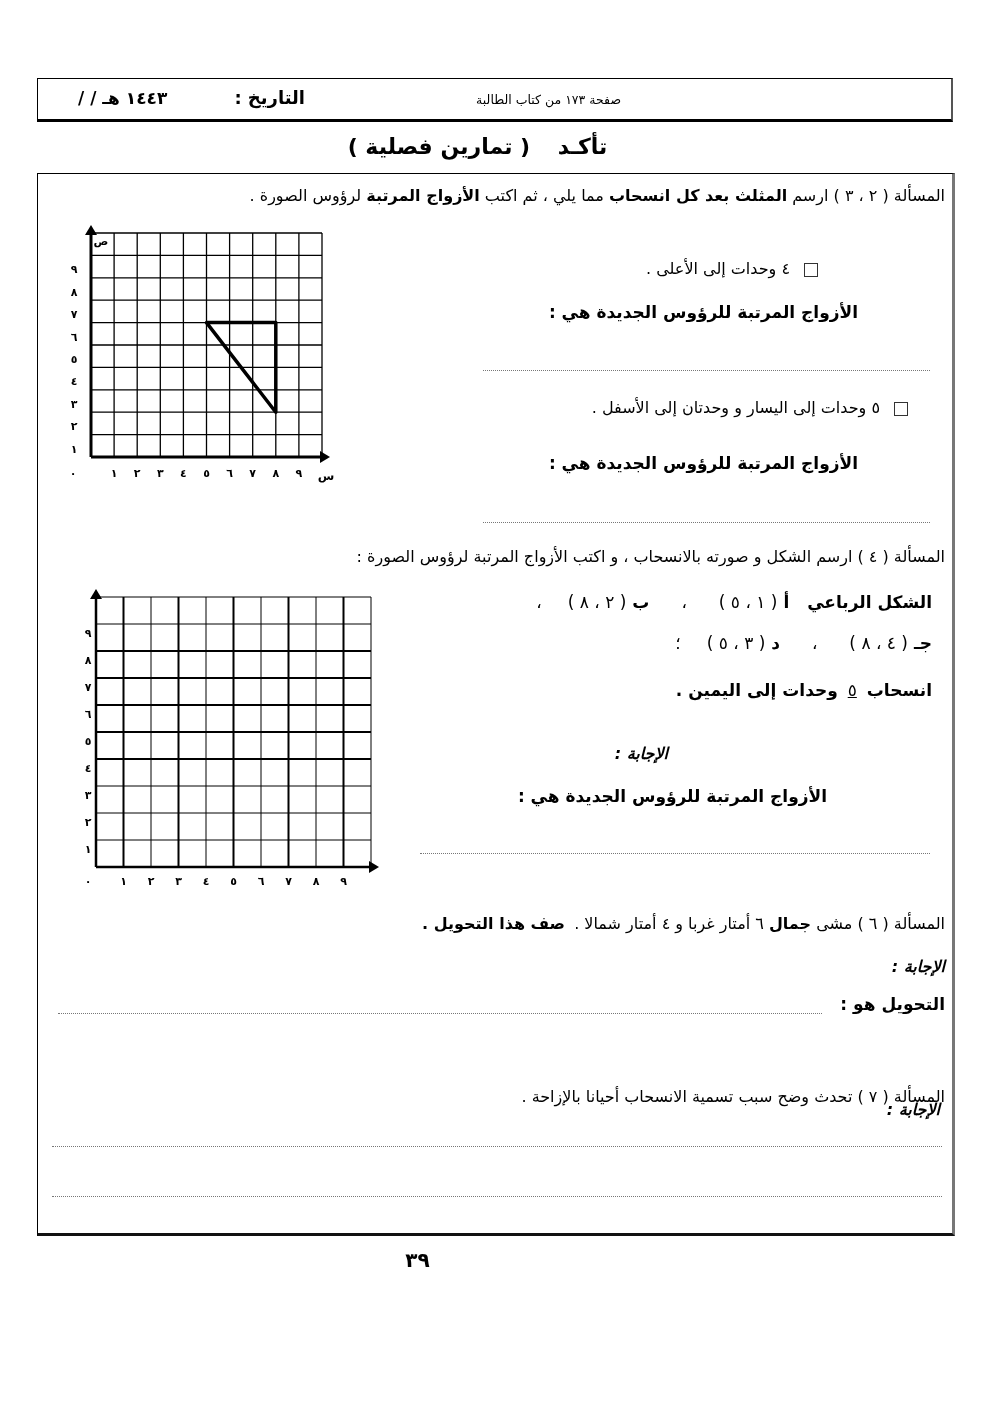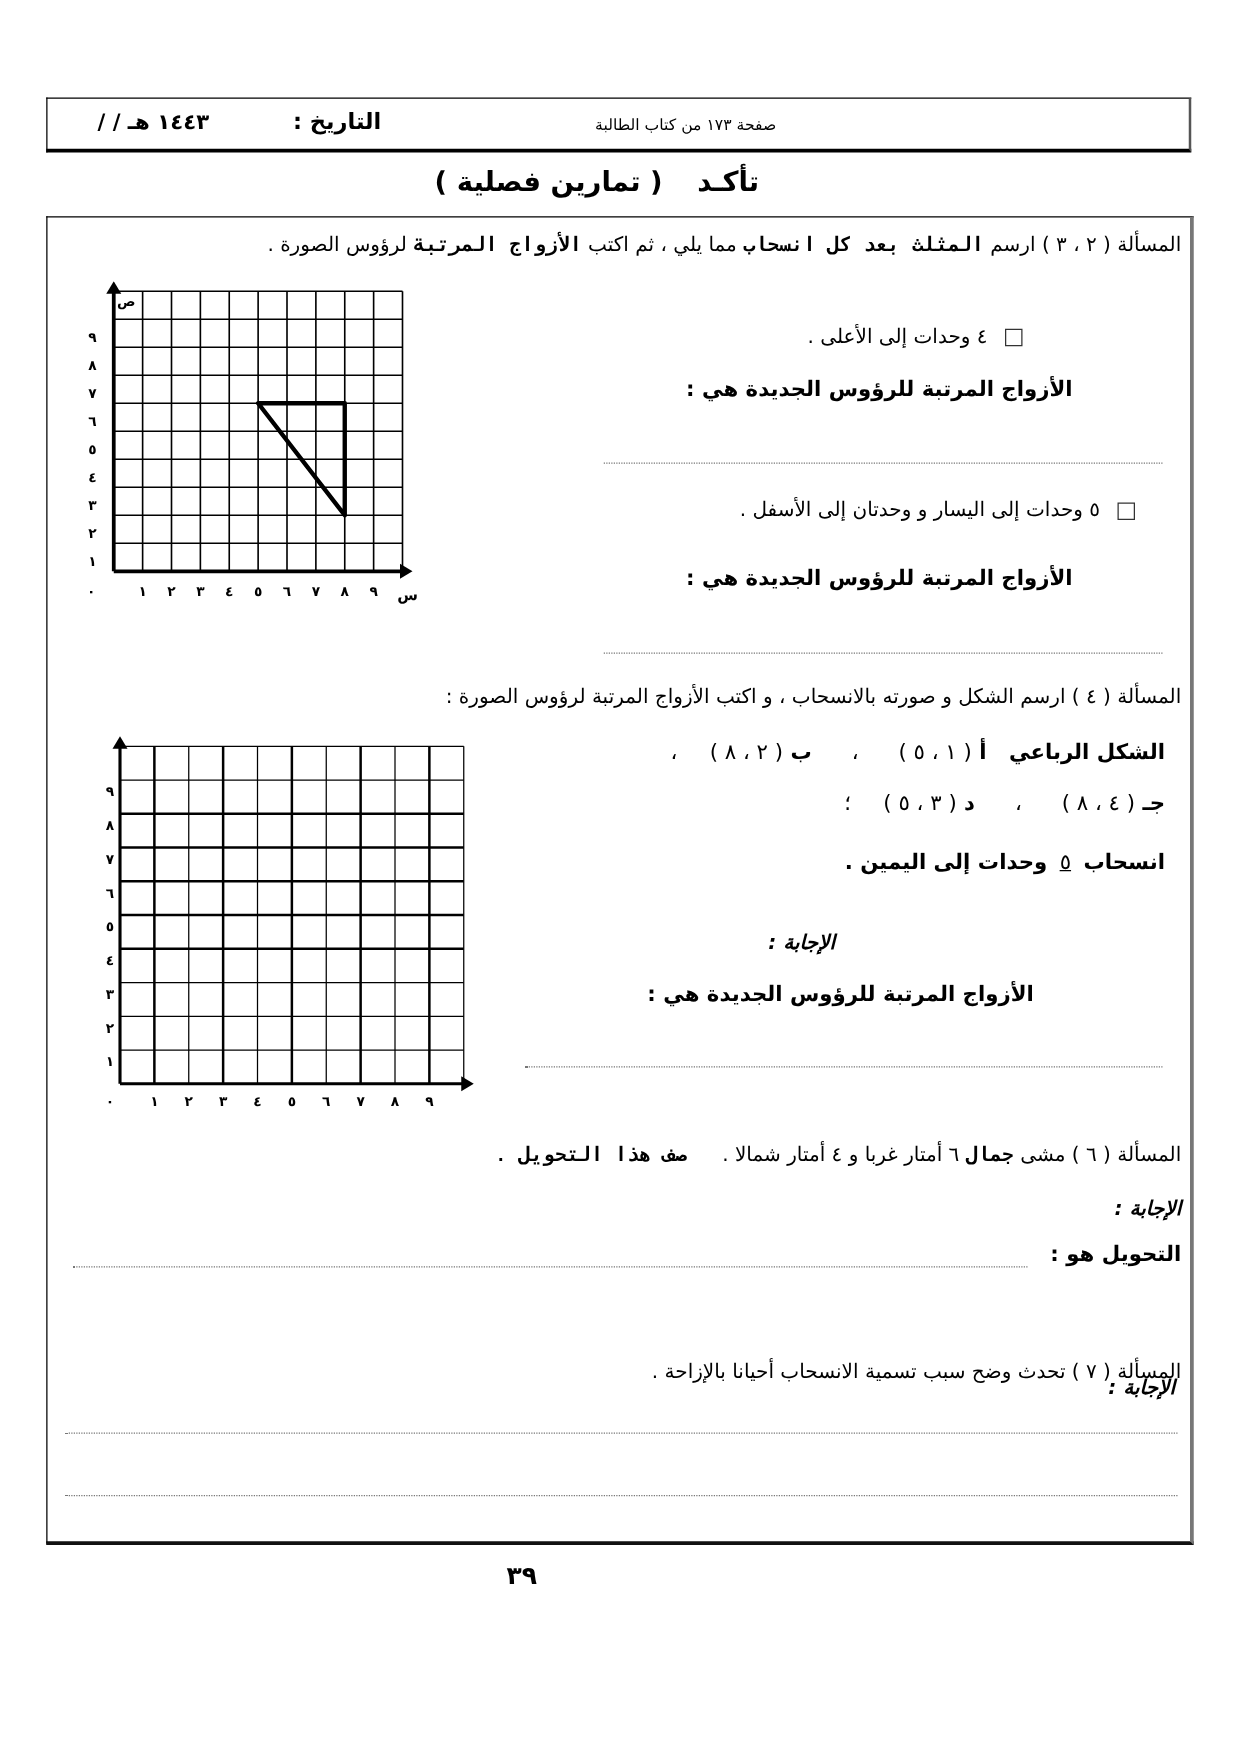--- a/index.html
+++ b/index.html
@@ -28,21 +28,21 @@
 
   
   #main-box {
     left: 37px; top: 173px; width: 918px; height: 1063px;
     border-left: 1.5px solid #000; border-top: 1.5px solid #000;
     border-right: 3px solid #777; border-bottom: 3px solid #111;
     box-sizing: border-box;
   }
 
   .q-line { font-size: 16px; white-space: nowrap; }
-  .q-line b { font-weight: bold; font-family: Liberation Mono, monospace; }
+  .q-line b { font-weight: bold; }
   .dots { border-bottom: 1.5px dotted #777; height: 0; }
 
   .checkbox {
     display: inline-block; width: 12px; height: 12px; border: 1px solid #333;
     vertical-align: middle; margin-left: 14px; background: #fff;
   }
   .answer-label { font-size: 16px; font-style: italic; font-weight: bold; white-space: nowrap; }
   .pairs-label { font-size: 17px; font-weight: bold; white-space: nowrap; }
 
   
@@ -211,21 +211,21 @@
     <text x="28" y="106" font-size="11" text-anchor="middle">٧</text>
     <text x="28" y="79" font-size="11" text-anchor="middle">٨</text>
     <text x="28" y="52" font-size="11" text-anchor="middle">٩</text>
   </svg>
 
 <div class="abs rtl q-line" style="right:47px; top:914px;">
   <span>المسألة ( ٦ )</span>
   <span>مشى</span>
   <b>جمال</b>
   <span>٦ أمتار غربا و ٤ أمتار شمالا .</span>
-  <b style="margin-right:23px;">صف هذا التحويل .</b>
+  <b style="margin-right:4px;">صف هذا التحويل .</b>
 </div>
 <div class="abs rtl answer-label" style="right:47px; top:957px;">الإجابة :</div>
 <div class="abs rtl pairs-label" style="right:47px; top:994px;">التحويل هو :</div>
 <div class="abs dots" style="left:58px; width:764px; top:1013px;"></div>
 
 <div class="abs rtl q-line" style="right:47px; top:1060px;margin-top:27px;">
   <span>المسألة ( ٧ )</span>
   <span>تحدث وضح سبب تسمية الانسحاب أحيانا بالإزاحة .</span>
 </div>
 <div class="abs rtl answer-label" style="right:52px; top:1100px;">الإجابة :</div>

